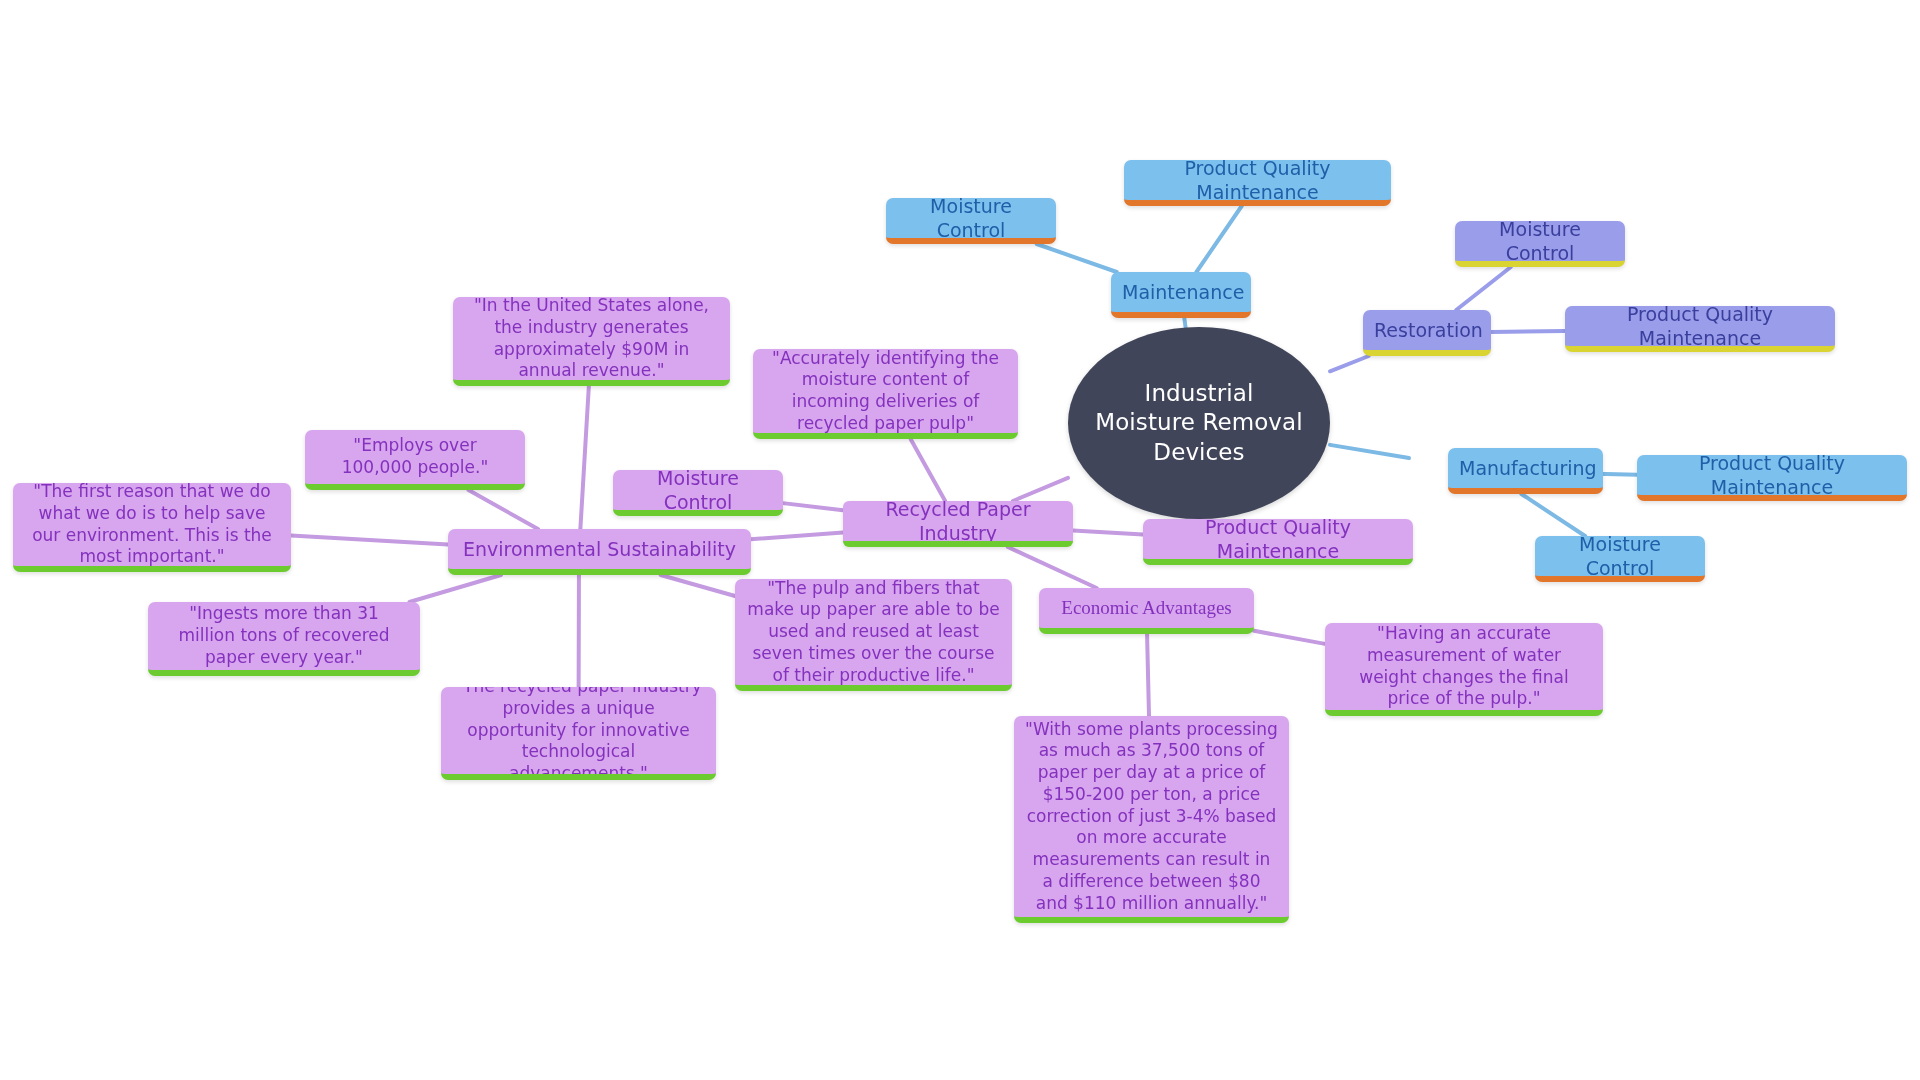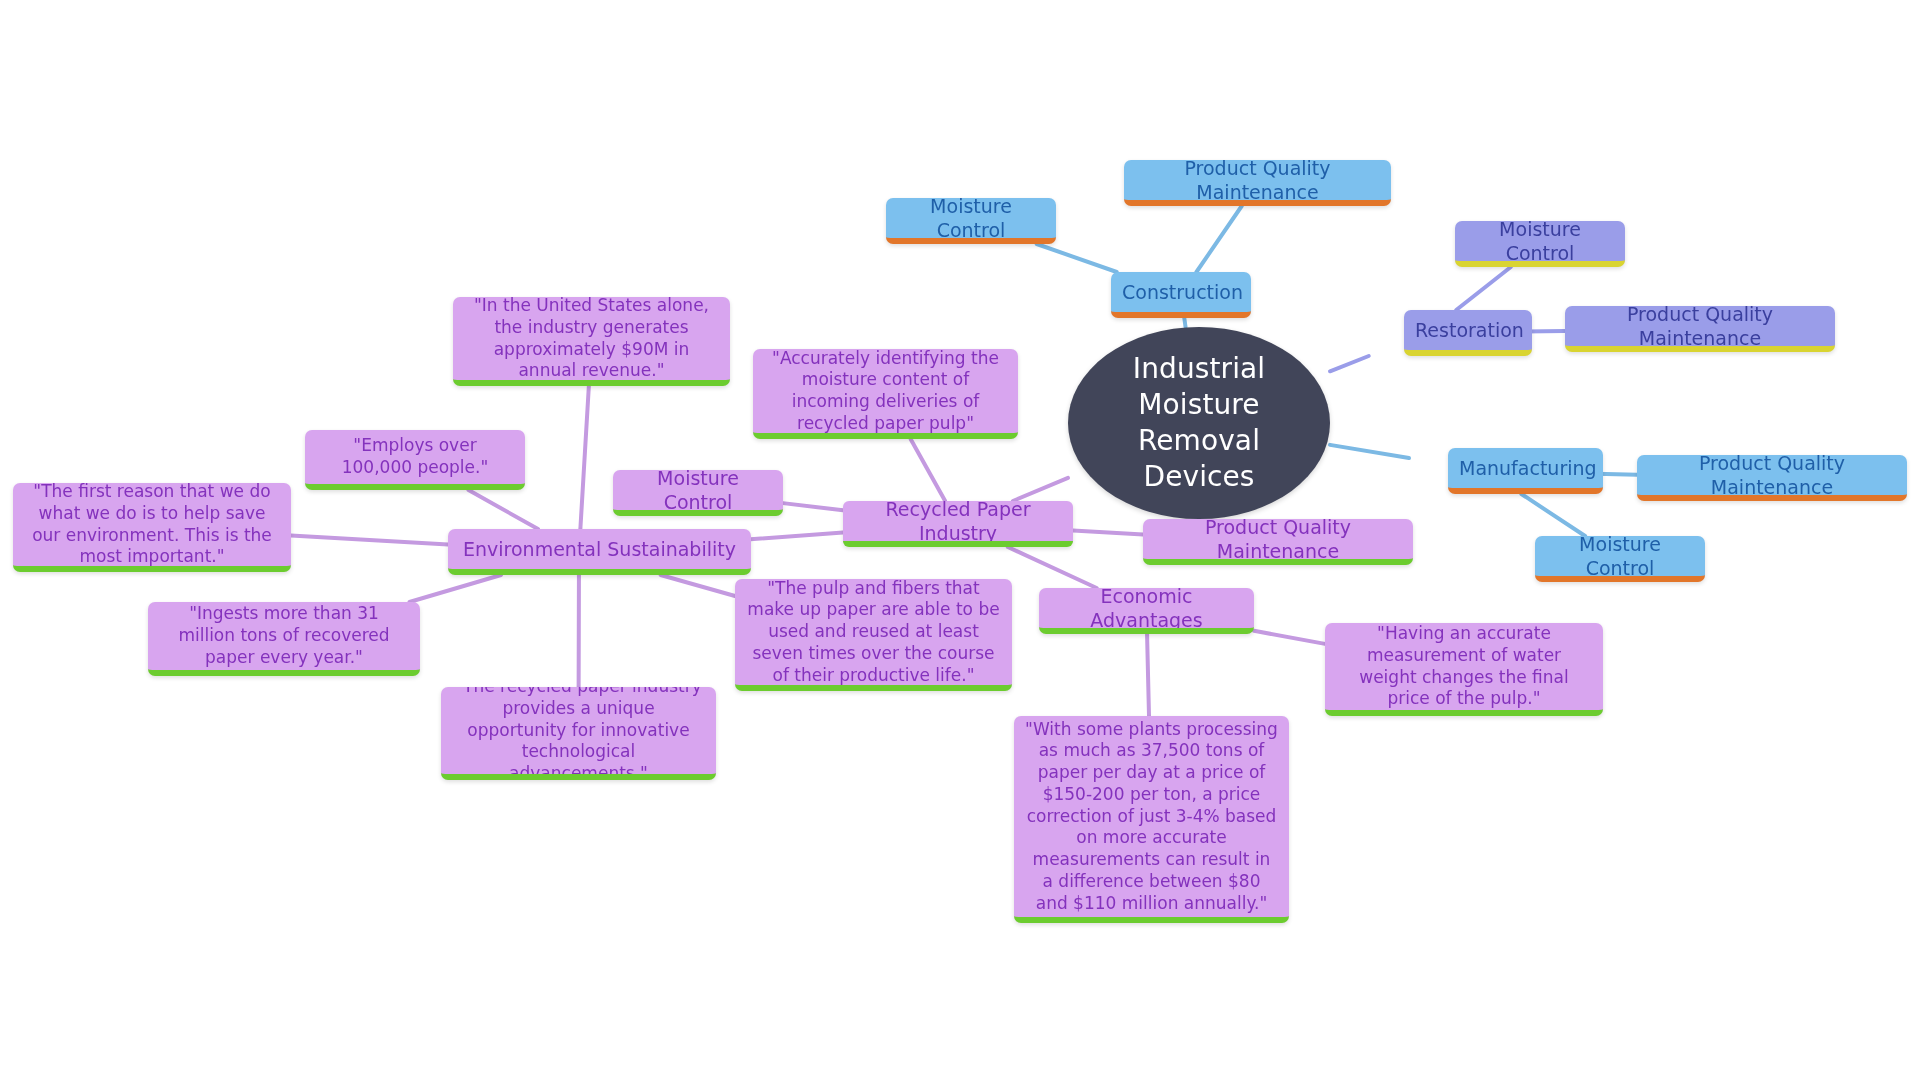--- a/index.html
+++ b/index.html
@@ -45,21 +45,21 @@
   .node .label {
     display: block;
     width: 100%;
   }
 
   
   .node-root {
     border-radius: 50%;
     background: #414559;
     color: #ffffff;
-    font-size: 28px;
+    font-size: 23px;
     letter-spacing: .1px;
     padding: 12px 26px;
     box-shadow: 0 2px 5px rgba(0,0,0,.16);
   }
 
   
   .node-blue {
     background: #7cc0ee;
     color: #1f5fa8;
     border-bottom: 6px solid #e2762a;
@@ -120,29 +120,29 @@
       <line x1="660.6084337349398" y1="575" x2="735" y2="595.9660441426146" stroke="#c49ae0" stroke-width="4" stroke-linecap="round"></line>
       <line x1="578.9366391184573" y1="575" x2="578.6280991735537" y2="687" stroke="#c49ae0" stroke-width="4" stroke-linecap="round"></line>
       <line x1="1254" y1="630.8070866141733" x2="1325" y2="643.8889763779528" stroke="#c49ae0" stroke-width="4" stroke-linecap="round"></line>
       <line x1="1147.0515587529976" y1="634" x2="1149.0179856115108" y2="716" stroke="#c49ae0" stroke-width="4" stroke-linecap="round"></line>
     </svg>
   <div id="nodes-layer">
       <div class="node node-root" style="left: 1068px; top: 327px; width: 262px; height: 192px;">
         <span class="label">Industrial Moisture Removal Devices</span>
       </div>
       <div class="node node-blue" style="left: 1111px; top: 272px; width: 140px; height: 45px;">
-        <span class="label">Construction</span>
+        <span class="label">Maintenance</span>
       </div>
       <div class="node node-blue" style="left: 886px; top: 198px; width: 170px; height: 46px;">
         <span class="label">Moisture Control</span>
       </div>
       <div class="node node-blue" style="left: 1124px; top: 160px; width: 267px; height: 46px;">
         <span class="label">Product Quality Maintenance</span>
       </div>
-      <div class="node node-peri" style="left: 1404px; top: 310px; width: 128px; height: 46px;">
+      <div class="node node-peri" style="left: 1363px; top: 310px; width: 128px; height: 46px;">
         <span class="label">Restoration</span>
       </div>
       <div class="node node-peri" style="left: 1455px; top: 221px; width: 170px; height: 46px;">
         <span class="label">Moisture Control</span>
       </div>
       <div class="node node-peri" style="left: 1565px; top: 306px; width: 270px; height: 46px;">
         <span class="label">Product Quality Maintenance</span>
       </div>
       <div class="node node-blue" style="left: 1409px; top: 448px; width: 155px; height: 46px; margin-left: 39px;">
         <span class="label">Manufacturing</span>
@@ -158,21 +158,21 @@
       </div>
       <div class="node node-purple" style="left: 1143px; top: 519px; width: 270px; height: 46px;">
         <span class="label">Product Quality Maintenance</span>
       </div>
       <div class="node node-purple" style="left: 613px; top: 470px; width: 170px; height: 46px;">
         <span class="label">Moisture Control</span>
       </div>
       <div class="node node-purple" style="left: 448px; top: 529px; width: 303px; height: 46px;">
         <span class="label">Environmental Sustainability</span>
       </div>
-      <div class="node node-purple" style="left: 1039px; top: 588px; width: 215px; height: 46px;">
+      <div class="node node-purple" style="left: 1039px; top: 588px; width: 215px; height: 46px; font-family: Liberation Serif, serif;">
         <span class="label">Economic Advantages</span>
       </div>
       <div class="node node-quote" style="left: 453px; top: 297px; width: 277px; height: 89px;">
         <span class="label">"In the United States alone, the industry generates approximately $90M in annual revenue."</span>
       </div>
       <div class="node node-quote" style="left: 753px; top: 349px; width: 265px; height: 90px;">
         <span class="label">"Accurately identifying the moisture content of incoming deliveries of recycled paper pulp"</span>
       </div>
       <div class="node node-quote" style="left: 305px; top: 430px; width: 220px; height: 60px;">
         <span class="label">"Employs over 100,000 people."</span>

